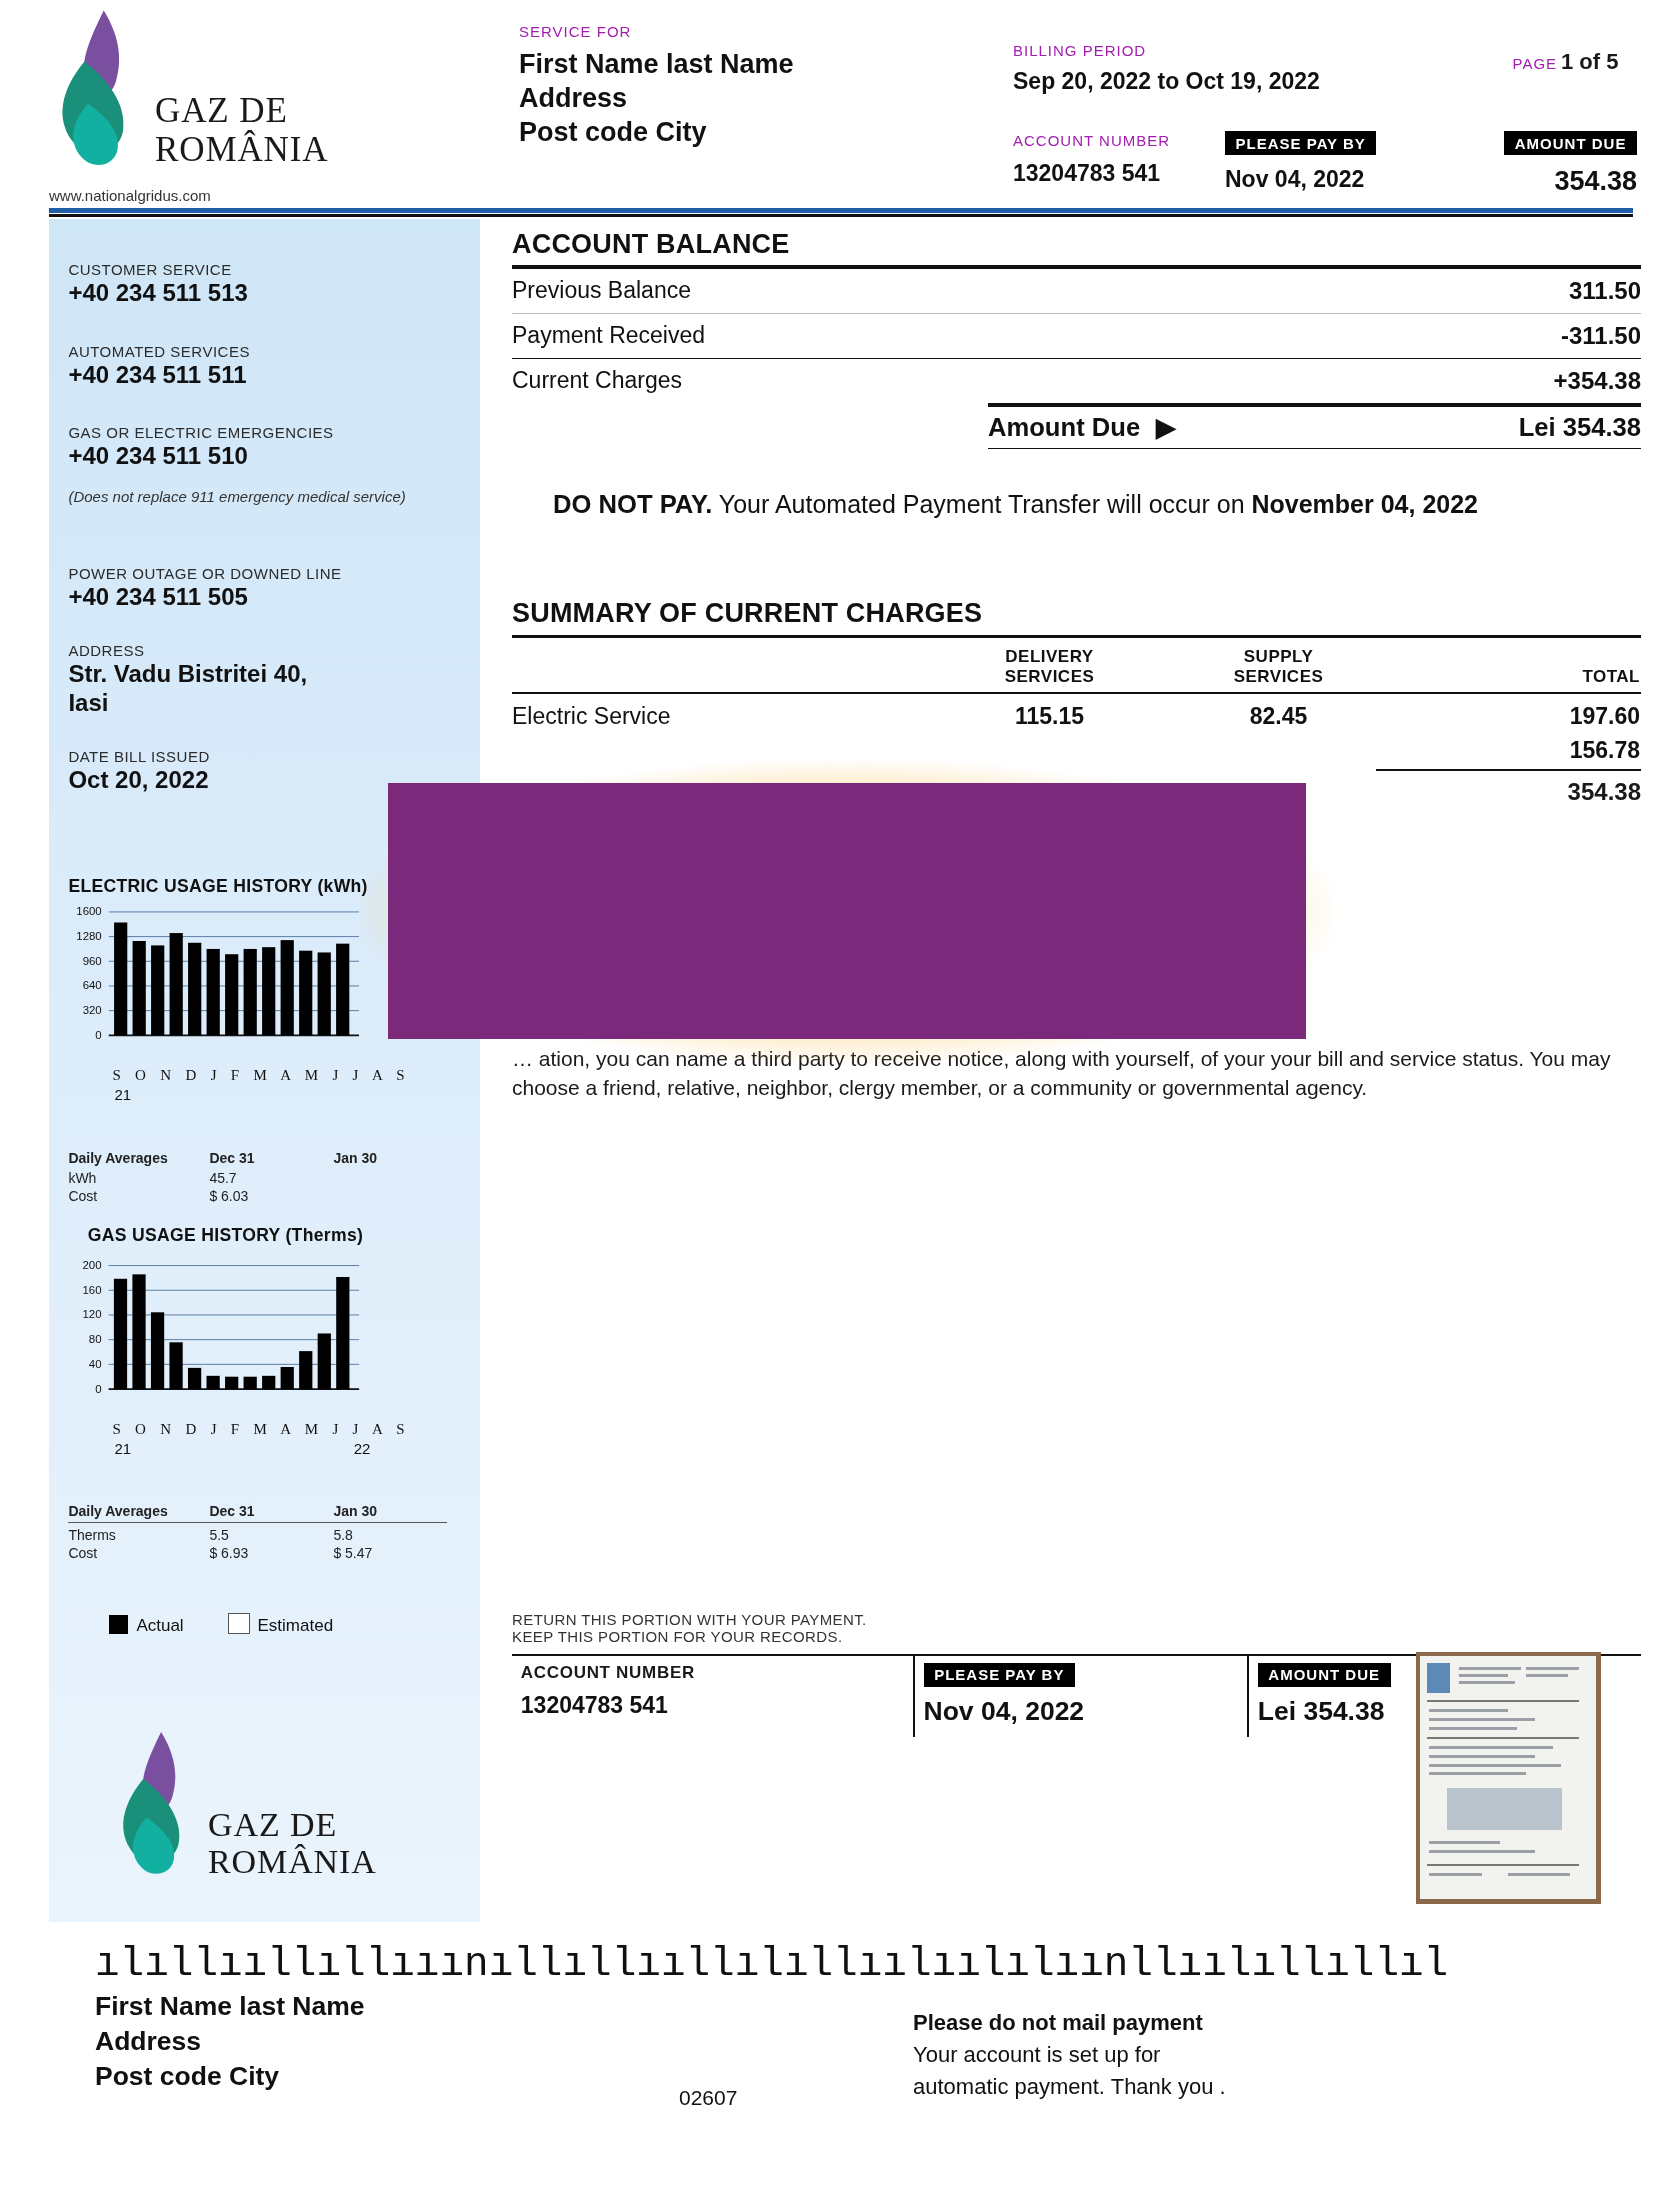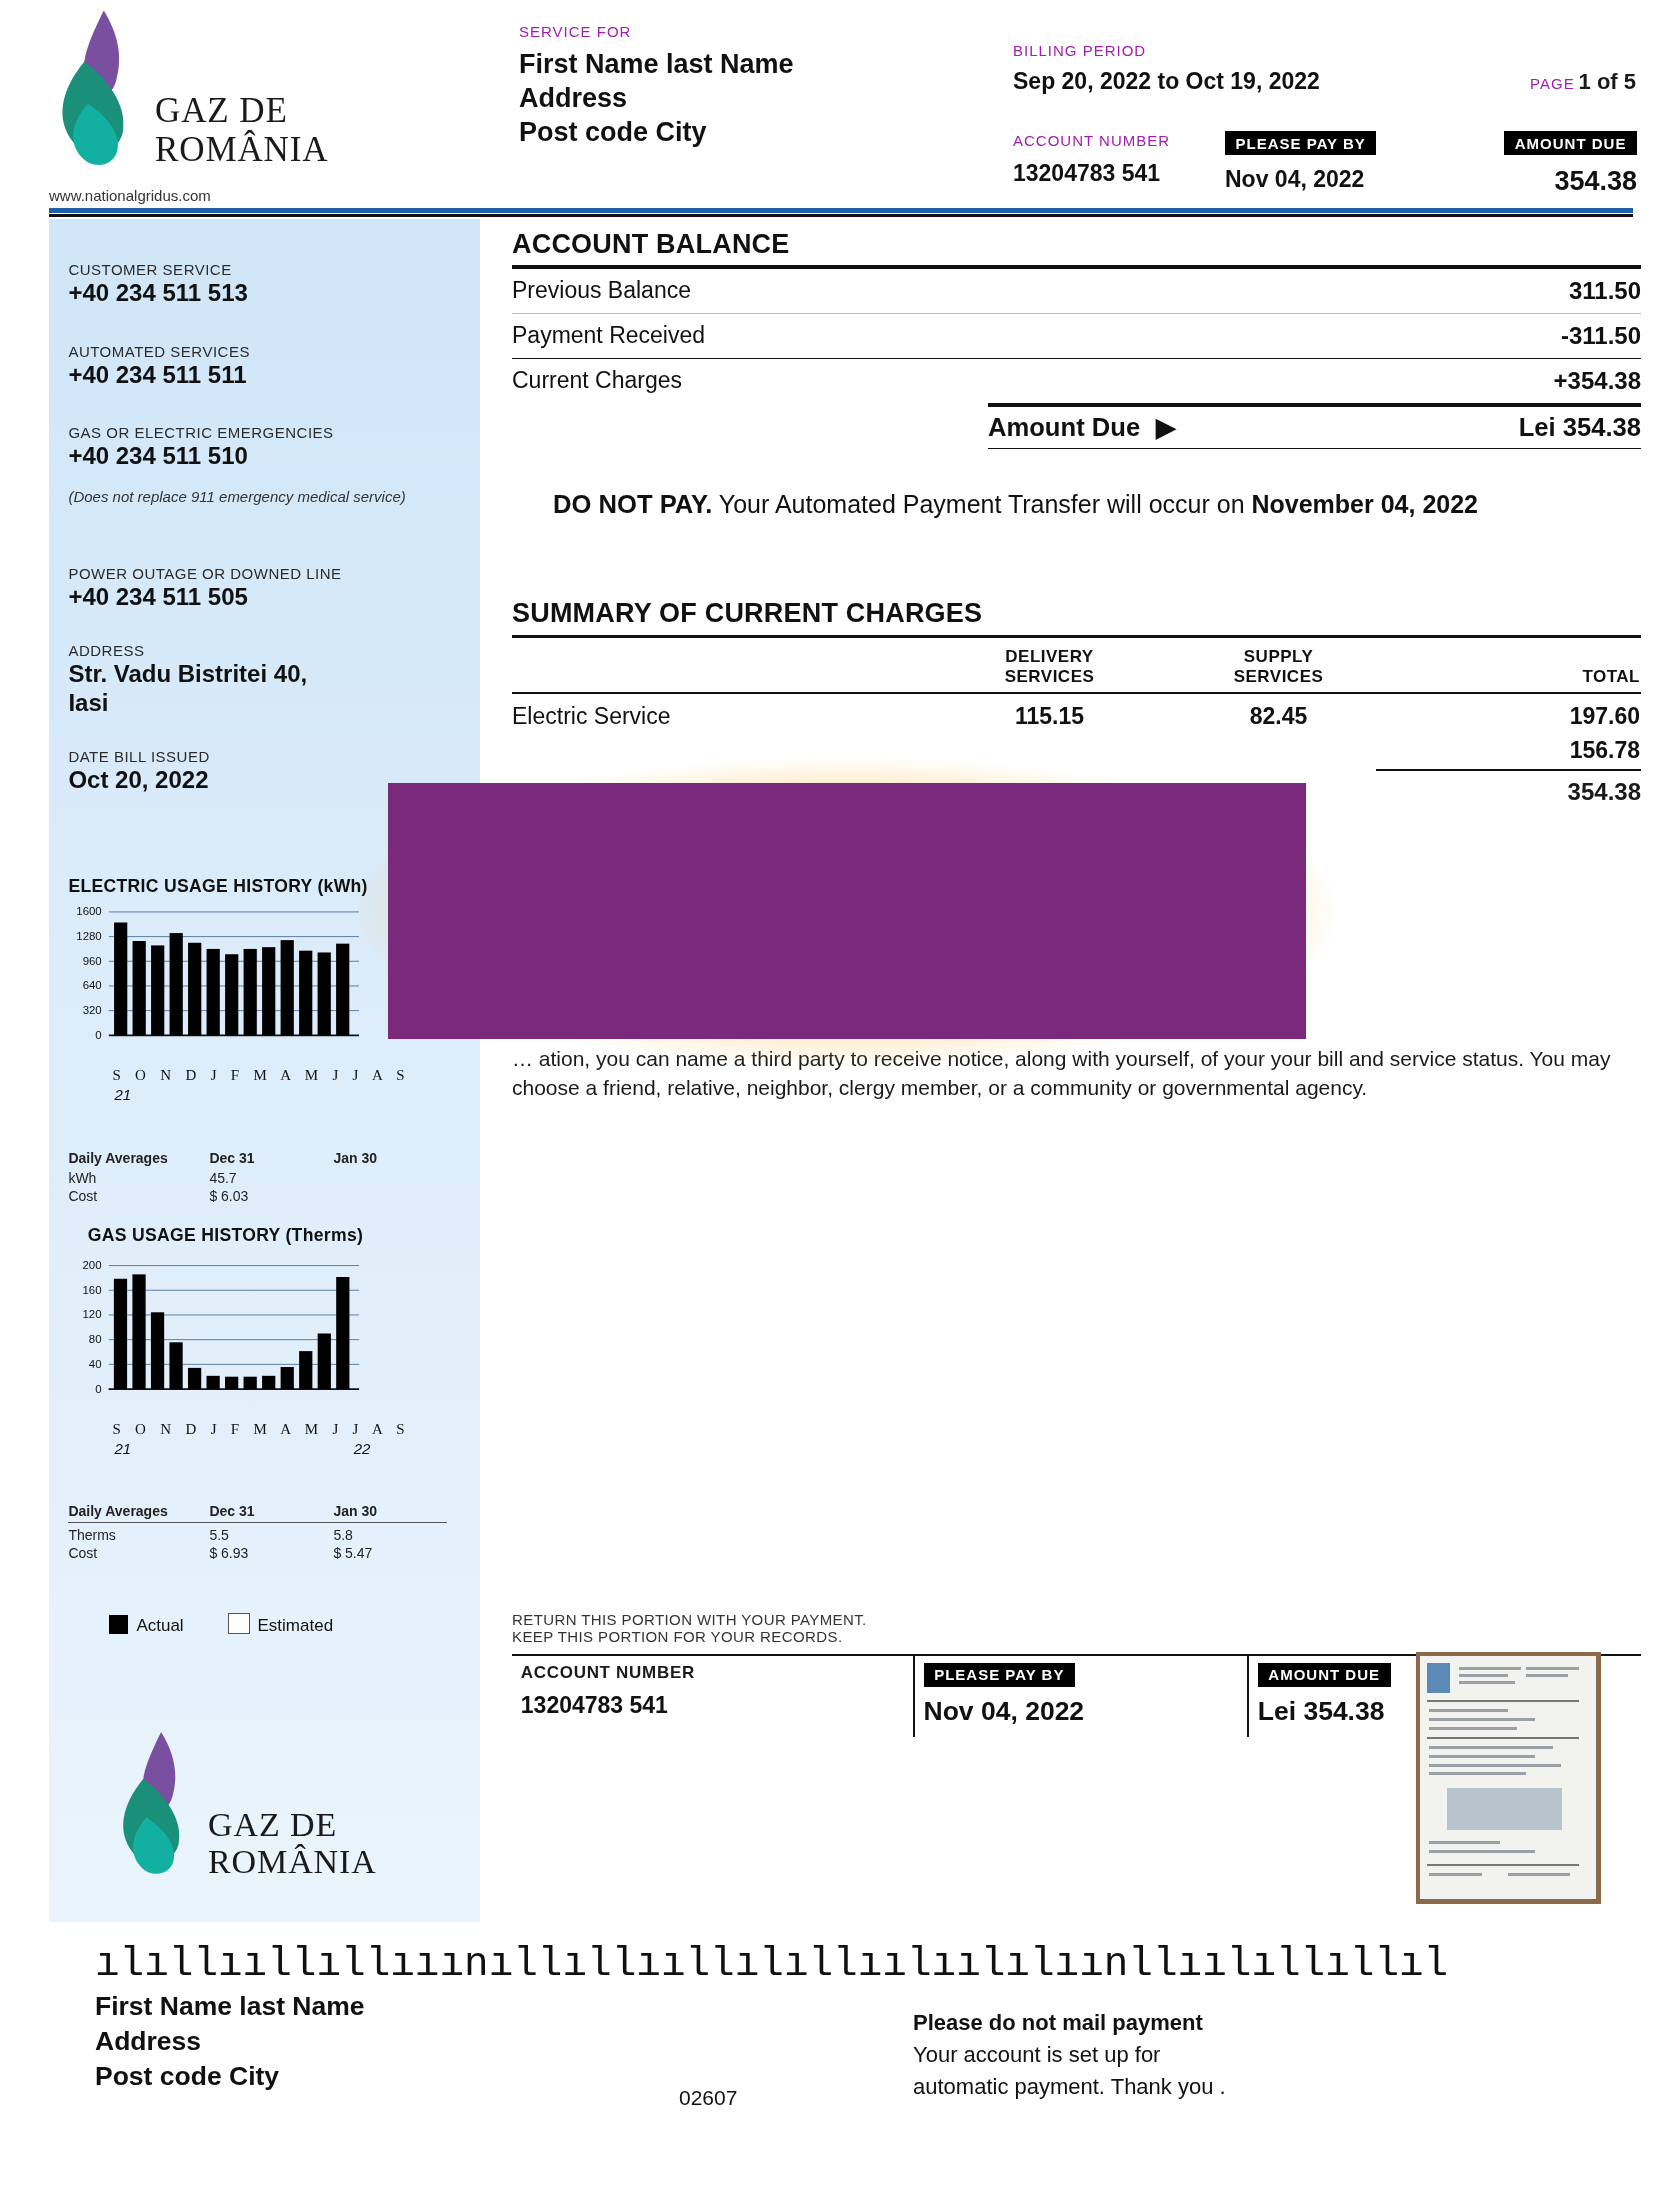--- a/index.html
+++ b/index.html
@@ -56,21 +56,21 @@
   .sb-item { position:absolute; left:19.4px; width:388px; }
   .sb-label { font-size:15px; letter-spacing:0.5px; color:#2b2b2b; }
   .sb-value { font-size:24px; font-weight:bold; color:#111; line-height:29px; }
   .sb-note { font-size:15px; font-style:italic; color:#333; line-height:19.4px; }
 
   
   .chart-box { position:absolute; left:19.4px; width:397px; }
   .chart-title { font-size:17.6px; font-weight:bold; color:#111; letter-spacing:0.3px; }
   .chart-area { position:relative; margin-top:7px; }
   .chart-months { font-size:15px; letter-spacing:5.3px; color:#111; font-family:"Liberation Serif", serif; }
-  .chart-year { font-size:15px; color:#111;font-style:italic; }
+  .chart-year { font-size:15px; color:#111; }
 
   .avg-table { position:absolute; left:19.4px; width:397px; font-size:14px; color:#222; }
   .avg-table .row { display:flex; }
   .avg-table .c1 { width:141px; }
   .avg-table .c2 { width:124px; text-align:left; }
   .avg-table .c3 { width:124px; text-align:left; }
   .avg-head { font-weight:bold; }
 
   .legend { position:absolute; left:60px; width:379px; font-size:17px; color:#111; }
   .sw-actual { display:inline-block; width:19.4px; height:19.4px; background:#000; vertical-align:-3.5px; margin-right:8px; }
@@ -190,21 +190,21 @@
     <div class="hdr-col" style="left:1013px; top:132px; width:203px;">
       <div class="hdr-label">ACCOUNT NUMBER</div>
       <div class="hdr-mid" style="margin-top:10.6px;">13204783 541</div>
     </div>
 
     <div class="hdr-col" style="left:1225px; top:131px; width:229px;">
       <span class="blackbox">PLEASE PAY BY</span>
       <div class="hdr-mid" style="margin-top:10.6px;">Nov 04, 2022</div>
     </div>
 
-    <div class="hdr-col" style="left:1495px; top:49px; width:141px; text-align:right;margin-top:20px;">
+    <div class="hdr-col" style="left:1495px; top:49px; width:141px; text-align:center;">
       <span class="hdr-label">PAGE</span>
       <span style="font-size:22px;font-weight:bold;">1 of 5</span>
     </div>
 
     <div class="hdr-col" style="left:1500px; top:131px; width:137px; text-align:right;">
       <span class="blackbox">AMOUNT DUE</span>
       <div class="hdr-strong" style="margin-top:8.8px;">354.38</div>
     </div>
 
     <div class="hdr-rule"></div>

